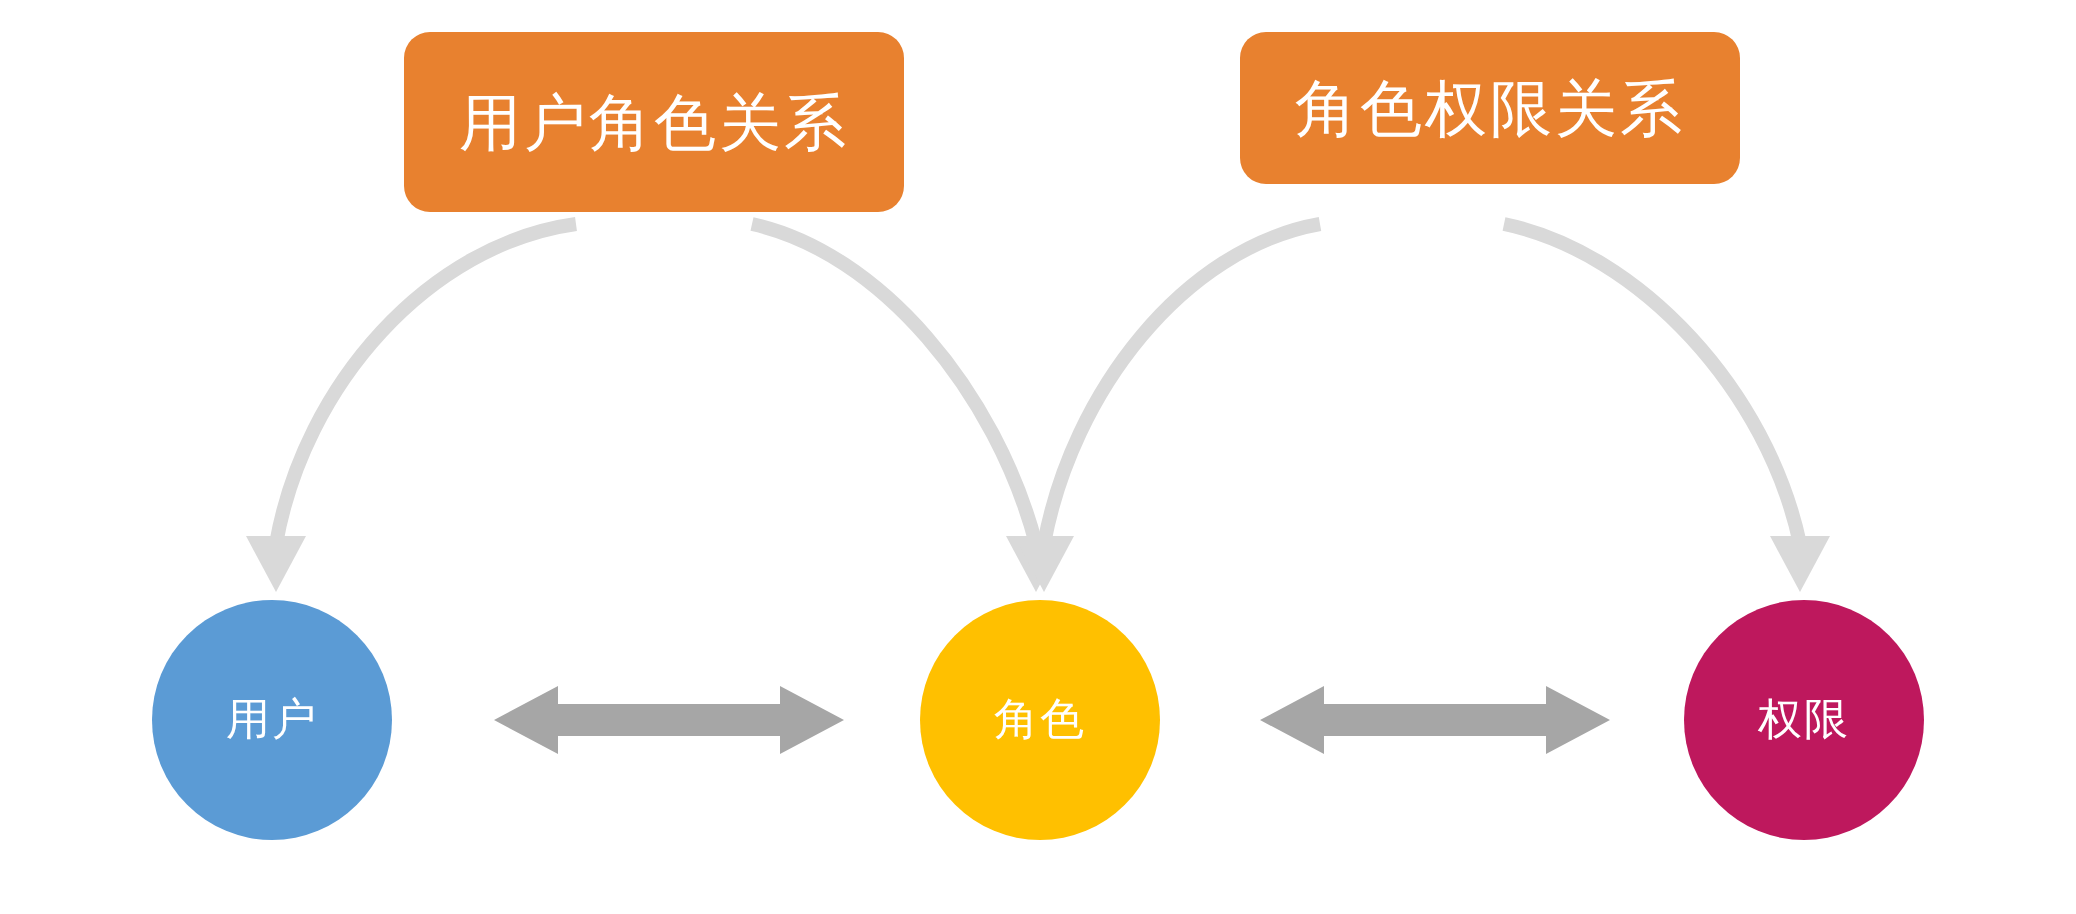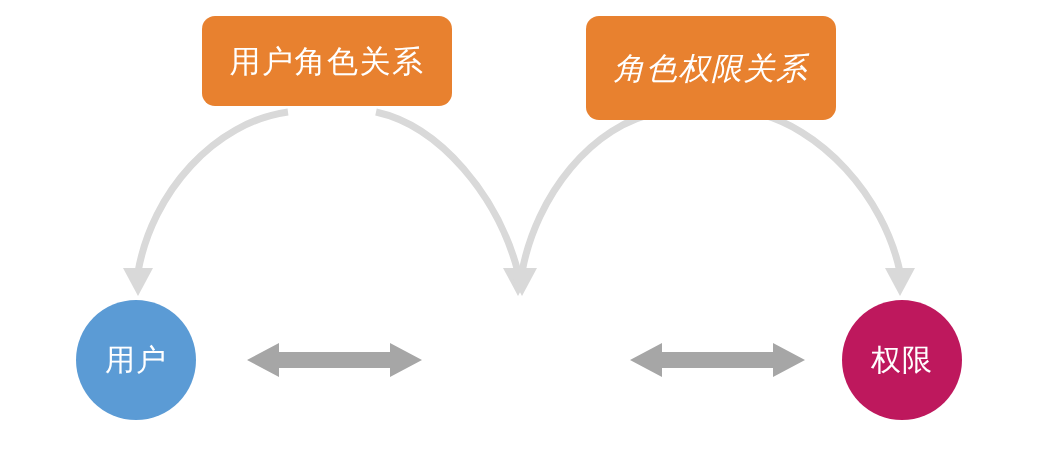--- a/index.html
+++ b/index.html
@@ -40,21 +40,21 @@
     white-space: nowrap;
   }
   .node-circle {
     position: absolute;
     display: flex;
     align-items: center;
     justify-content: center;
     box-sizing: border-box;
     border-radius: 50%;
     color: #ffffff;
-    font-size: 30px;
+    font-size: 22px;
     letter-spacing: 1px;
     line-height: 1;
     text-align: center;
     white-space: nowrap;
   }
   .node-label, .box-label {
     pointer-events: none;
   }
 </style>
 </head>
@@ -81,26 +81,29 @@
     <g>
       <polygon points="247,360 279,343 279,352 390,352 390,343 422,360 390,377 390,368 279,368 279,377" fill="#A6A6A6"></polygon>
       <polygon points="630,360 662,343 662,352 773,352 773,343 805,360 773,377 773,368 662,368 662,377" fill="#A6A6A6"></polygon>
     </g>
   </svg>
 
   <div class="label-box" style="left:202px; top:16px; width:250px; height:90px; background:#E8812F;">
     <span class="box-label">用户角色关系</span>
   </div>
 
-  <div class="label-box" style="left:586px; top:16px; width:250px; height:104px; background:#E8812F;font-style:italic;">
+  <div class="label-box" style="left:620px; top:16px; width:250px; height:76px; background:#E8812F;">
     <span class="box-label">角色权限关系</span>
   </div>
 
   <div class="node-circle" style="left:76px; top:300px; width:120px; height:120px; background:#5B9BD5;">
     <span class="node-label">用户</span>
   </div>
 
+  <div class="node-circle" style="left:460px; top:300px; width:120px; height:120px; background:#FFC000;">
+    <span class="node-label">角色</span>
+  </div>
 
   <div class="node-circle" style="left:842px; top:300px; width:120px; height:120px; background:#be185d;">
     <span class="node-label">权限</span>
   </div>
 
 </div>
 
 </body></html>

